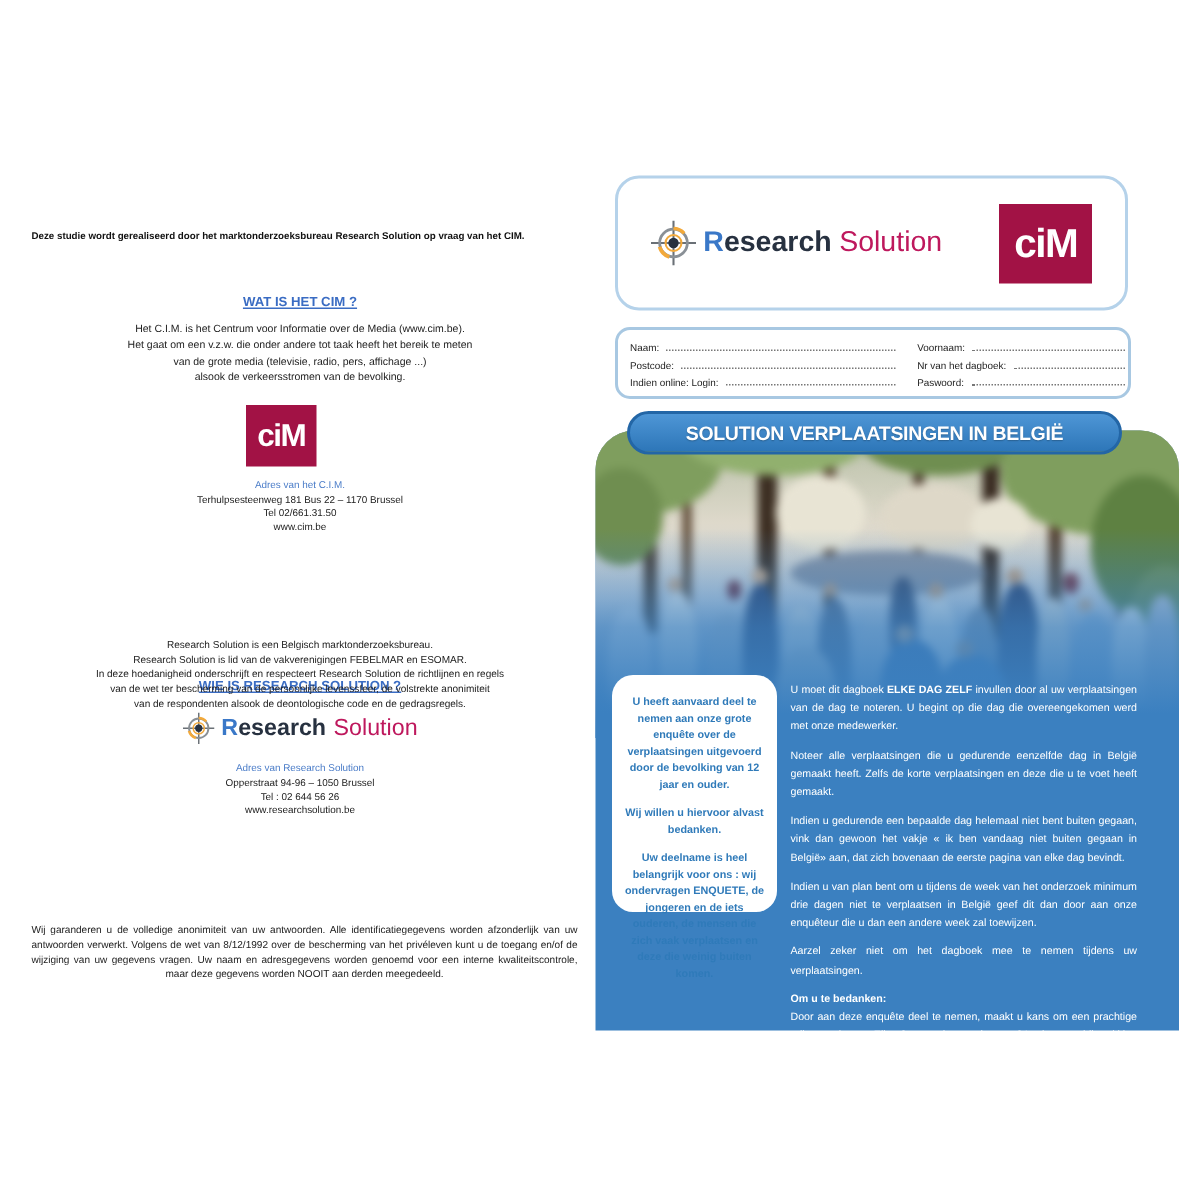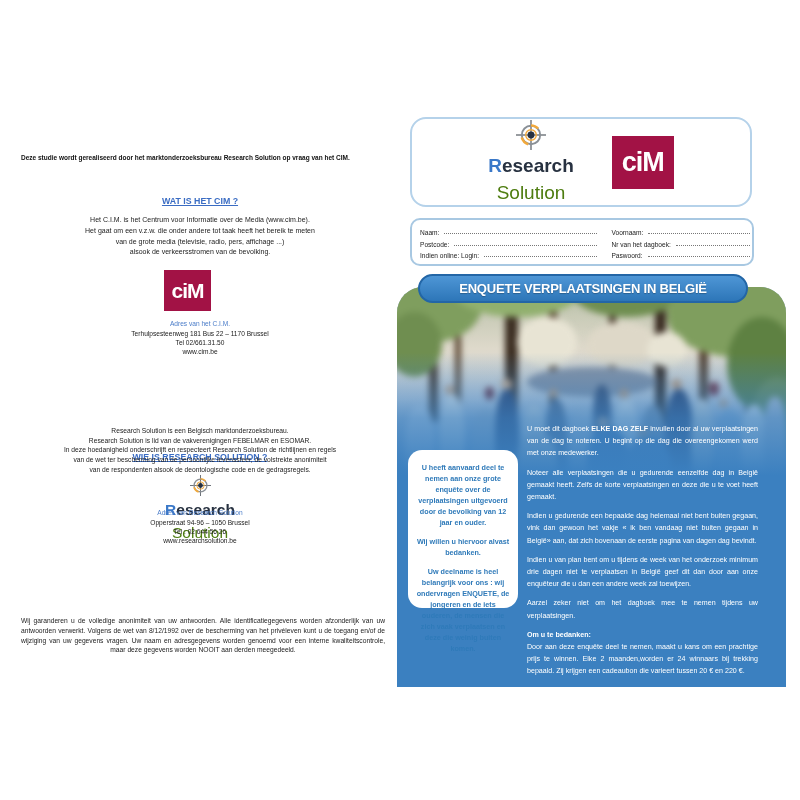--- a/index.html
+++ b/index.html
@@ -16,25 +16,25 @@
   #cim-body{top:215px;}
   .cim-square{background:#a21245;color:#fff;display:flex;align-items:center;justify-content:center;
               font-weight:bold;letter-spacing:-1px;}
   #cim-logo{left:164px;top:270px;width:47px;height:41px;font-size:21px;}
   .addr-label{left:10px;width:380px;text-align:center;font-size:6.6px;color:#4a7cc8;}
   .addr-lines{left:10px;width:380px;text-align:center;font-size:6.6px;line-height:8.8px;color:#222;}
   #cim-addr-label{top:320px;}
   #cim-addr{top:330px;}
   #rs-heading{top:406px;margin-top:46px;}
   #rs-body{top:426px;font-size:6.7px;line-height:9.7px;}
-  .rs-logo{display:flex;align-items:center;justify-content:flex-end;gap:5px;flex-direction:column;}
+  .rs-logo{display:flex;align-items:center;justify-content:center;gap:5px;}
   #rs-logo-left{left:10px;top:475px;width:380px;}
   .rs-word-r{font-weight:bold;color:#273140;}
   .rs-word-r .cap{color:#3a78c8;}
-  .rs-word-s{color:#4d7c0f;}
+  .rs-word-s{color:#be185d;}
   #rs-logo-left .rs-word-r,#rs-logo-left .rs-word-s{font-size:15.5px;}
   #rs-addr-label{top:509px;}
   #rs-addr{top:519px;}
   #privacy{left:21px;top:616px;width:364px;font-size:6.7px;line-height:9.8px;color:#222;
            text-align:justify;text-align-last:center;}
 
   
   #logos-box{left:410px;top:117px;width:338px;height:86px;border:2px solid #b5d2ea;
              border-radius:16px;display:flex;align-items:center;justify-content:center;gap:38px;
              background:#fff;}
@@ -63,21 +63,21 @@
   #photo-blur div{position:absolute;}
   #photo-fade{position:absolute;inset:0;
               background:linear-gradient(180deg,rgba(59,128,192,0) 32%,rgba(59,128,192,.72) 64%,rgba(59,128,192,1) 92%);}
 
   #white-box{left:408px;top:450px;width:110px;height:158px;background:#fff;border-radius:14px;
              z-index:5;box-sizing:border-box;padding:12px 7px 8px 7px;color:#2f7ab9;
              font-size:7.2px;line-height:11px;text-align:center;font-weight:bold;}
   #white-box p{margin:0 0 8px 0;}
   #white-box p:last-child{margin-bottom:0;}
 
-  #instructions{left:527px;top:423px;width:231px;z-index:5;color:#ffffff;
+  #instructions{left:527px;top:454px;width:231px;z-index:5;color:#ffffff;
                 font-size:7.1px;line-height:12.2px;text-align:justify;}
   #instructions p{margin:0 0 7px 0;}
   #instructions .hd{margin:0;font-weight:bold;}
   .b{font-weight:bold;}
 
   .ticon{display:block;}
 </style>
 </head>
 <body>
 
@@ -180,21 +180,21 @@
       <span>Indien online: Login:</span>
       <span class="dots"></span>
     </div>
     <div class="form-cell">
       <span>Paswoord:</span>
       <span class="dots"></span>
     </div>
   </div>
 
   <div class="abs" id="banner">
-    <span>ENQUETE VERPLAATSINGEN IN BELGIË</span>
+    <span>SOLUTION VERPLAATSINGEN IN BELGIË</span>
   </div>
 
   <div class="abs" id="blue-panel">
     <div id="photo">
       <div id="photo-blur">
           <div style="left: 40px; top: 8px; width: 9px; height: 135px; background: rgb(74, 58, 44); border-radius: 2px;"></div>
           <div style="left: 66px; top: 18px; width: 6px; height: 110px; background: rgb(92, 72, 52); border-radius: 2px;"></div>
           <div style="left: 116px; top: 8px; width: 13px; height: 150px; background: rgb(60, 46, 34); border-radius: 2px;"></div>
           <div style="left: 160px; top: 13px; width: 8px; height: 125px; background: rgb(84, 64, 46); border-radius: 2px;"></div>
           <div style="left: 220px; top: 8px; width: 7px; height: 105px; background: rgb(74, 58, 44); border-radius: 2px;"></div>
@@ -248,19 +248,19 @@
 
   <div class="abs" id="white-box">
     <p>U heeft aanvaard deel te nemen aan onze grote enquête over de verplaatsingen uitgevoerd door de bevolking van 12 jaar en ouder.</p>
     <p class="b">Wij willen u hiervoor alvast bedanken.</p>
     <p><span>Uw deelname is heel belangrijk voor ons : wij ondervragen </span><span class="b">ENQUETE</span><span>, de jongeren en de iets ouderen, de mensen die zich vaak verplaatsen en deze die weinig buiten komen.</span></p>
   </div>
 
   <div class="abs" id="instructions">
     <p><span>U moet dit dagboek </span><span class="b">ELKE DAG ZELF</span><span> invullen door al uw verplaatsingen van de dag te noteren. U begint op die dag die overeengekomen werd met onze medewerker.</span></p>
     <p>Noteer alle verplaatsingen die u gedurende eenzelfde dag in België gemaakt heeft. Zelfs de korte verplaatsingen en deze die u te voet heeft gemaakt.</p>
-    <p>Indien u gedurende een bepaalde dag helemaal niet bent buiten gegaan, vink dan gewoon het vakje « ik ben vandaag niet buiten gegaan in België» aan, dat zich bovenaan de eerste pagina van dagen dag bevindt.</p>
+    <p>Indien u gedurende een bepaalde dag helemaal niet bent buiten gegaan, vink dan gewoon het vakje « ik ben vandaag niet buiten gegaan in België» aan, dat zich bovenaan de eerste pagina van elke dag bevindt.</p>
     <p>Indien u van plan bent om u tijdens de week van het onderzoek  minimum drie dagen niet te verplaatsen in België geef dit dan door aan onze enquêteur die u dan een andere week zal toewijzen.</p>
     <p>Aarzel zeker niet om het dagboek mee te nemen tijdens uw verplaatsingen.</p>
     <p class="hd">Om u te bedanken:</p>
     <p>Door aan deze enquête deel te nemen, maakt u kans om een prachtige prijs te winnen. Elke 2 maanden,worden er 24 winnaars bij trekking bepaald. Zij krijgen een cadeaubon die varieert tussen 20 € en 220 €.</p>
   </div>
 </div>
 
 </body></html>

